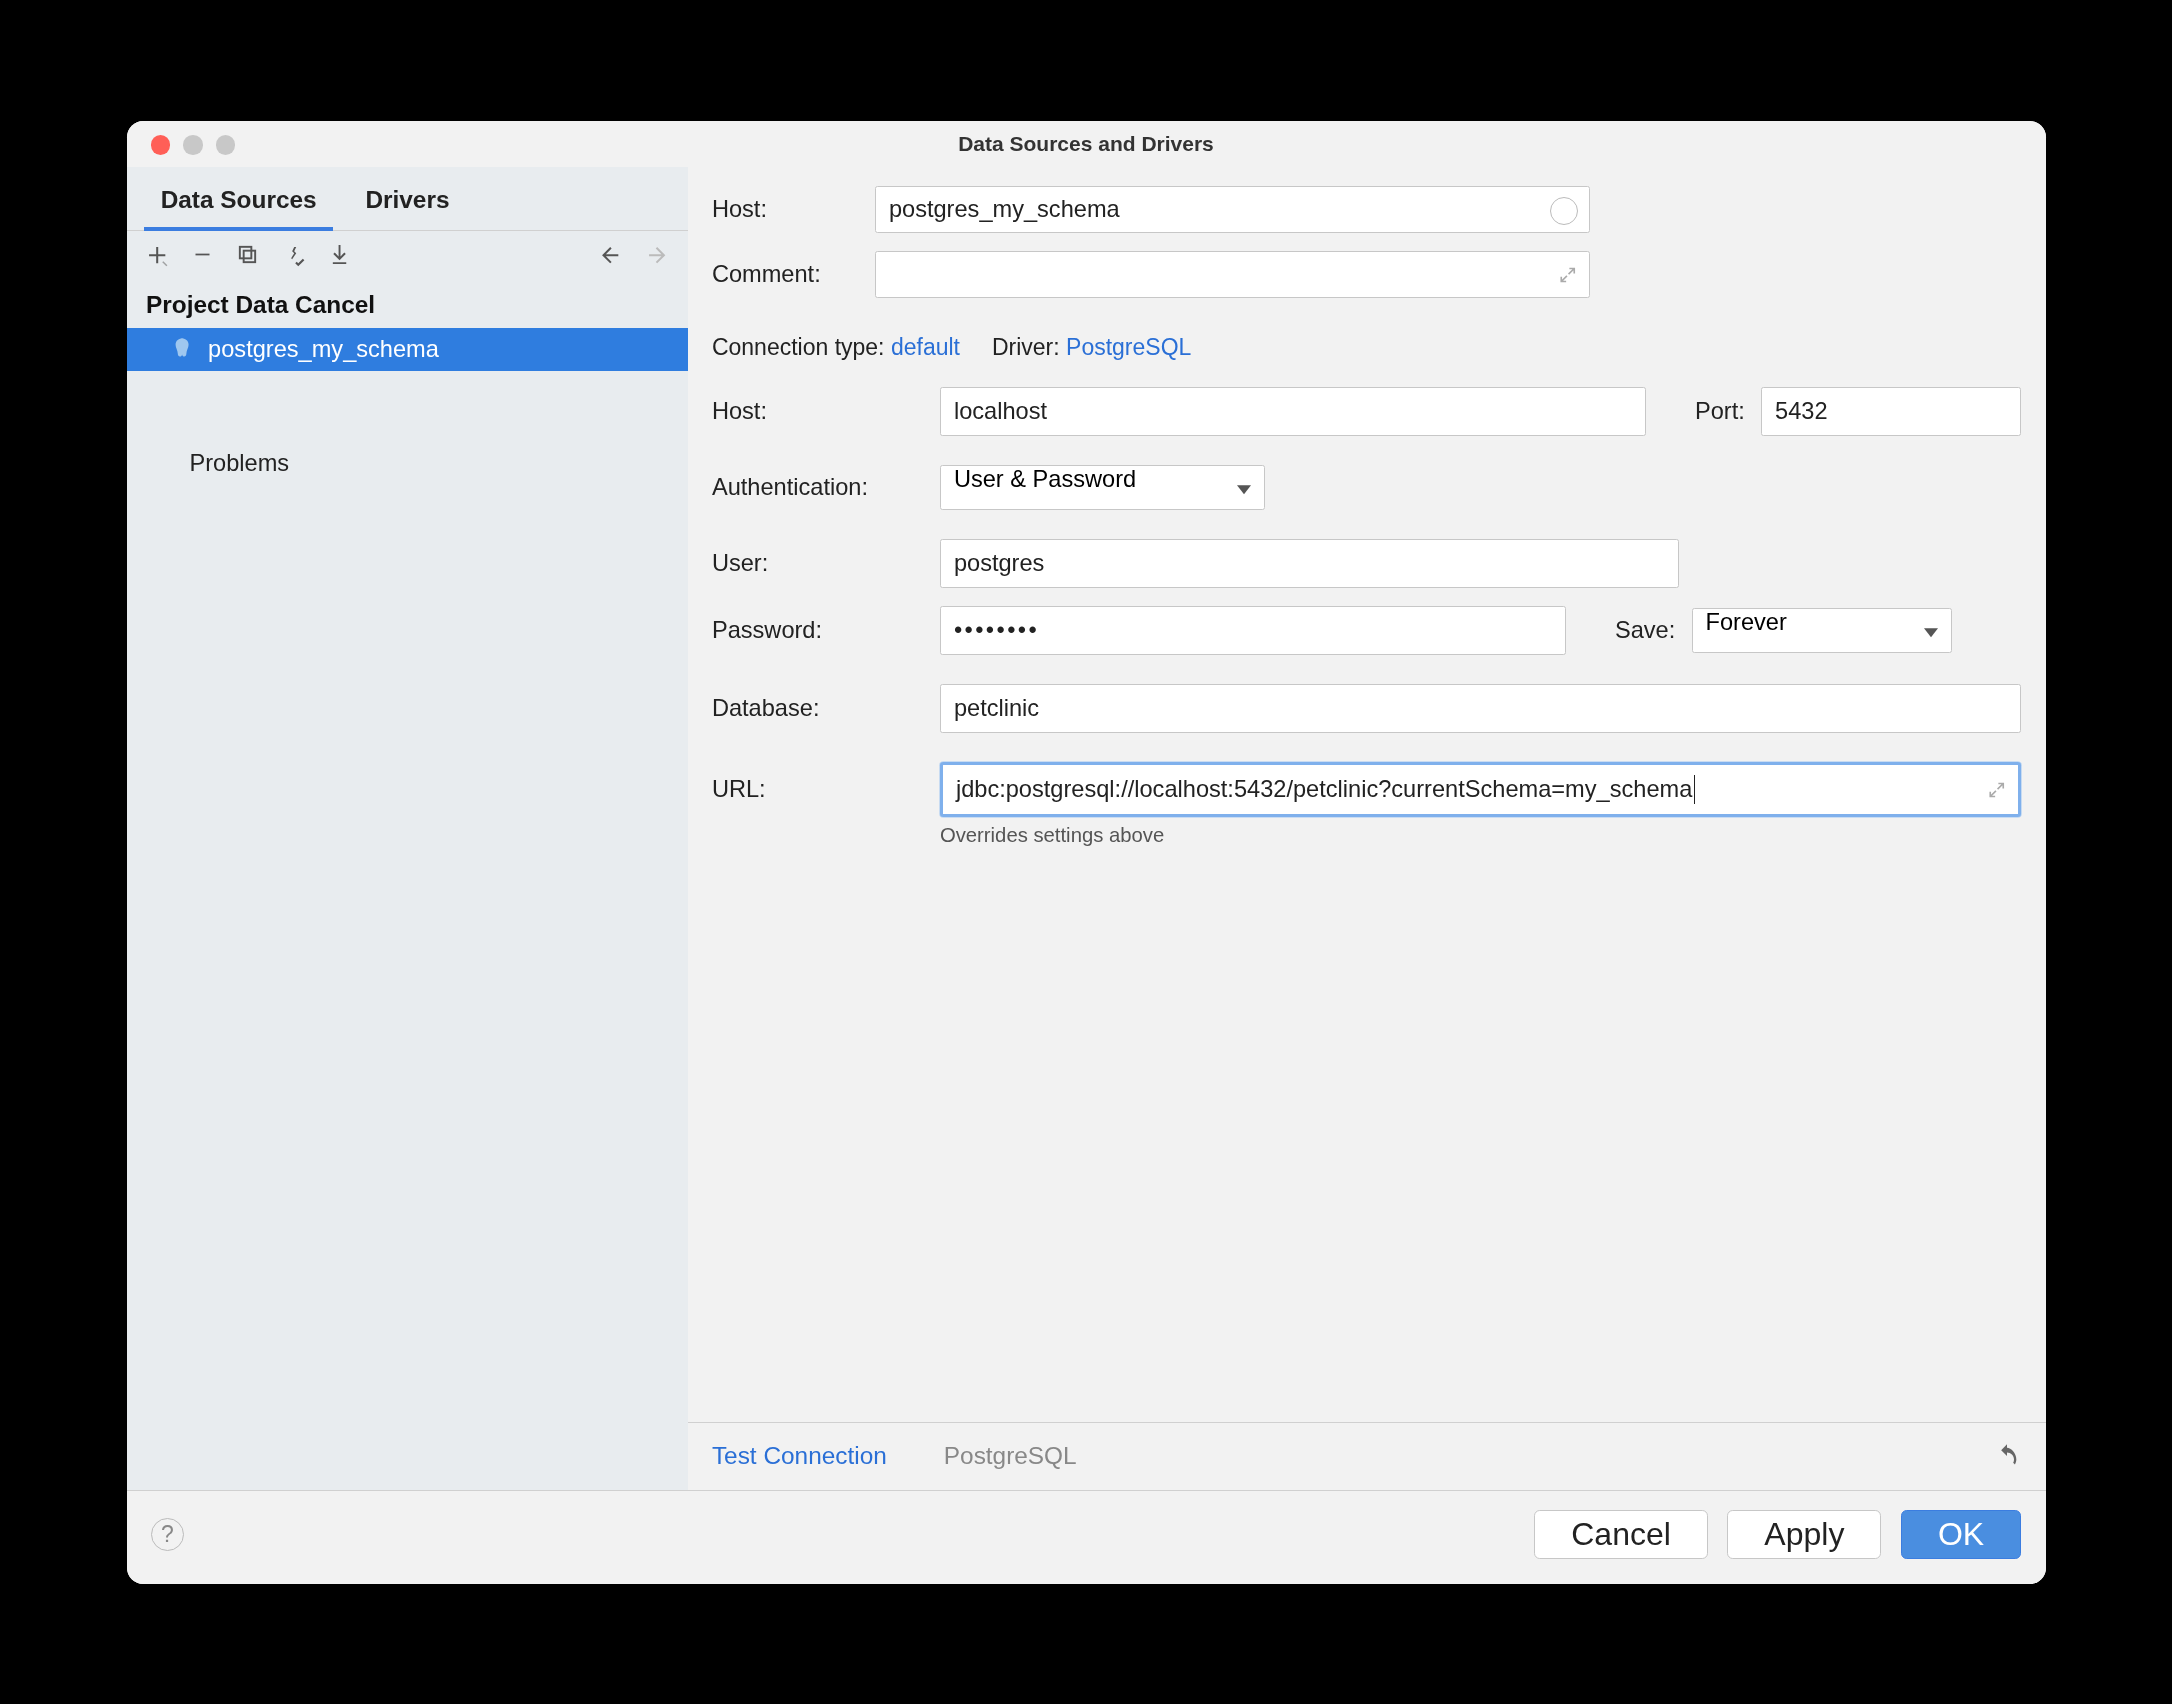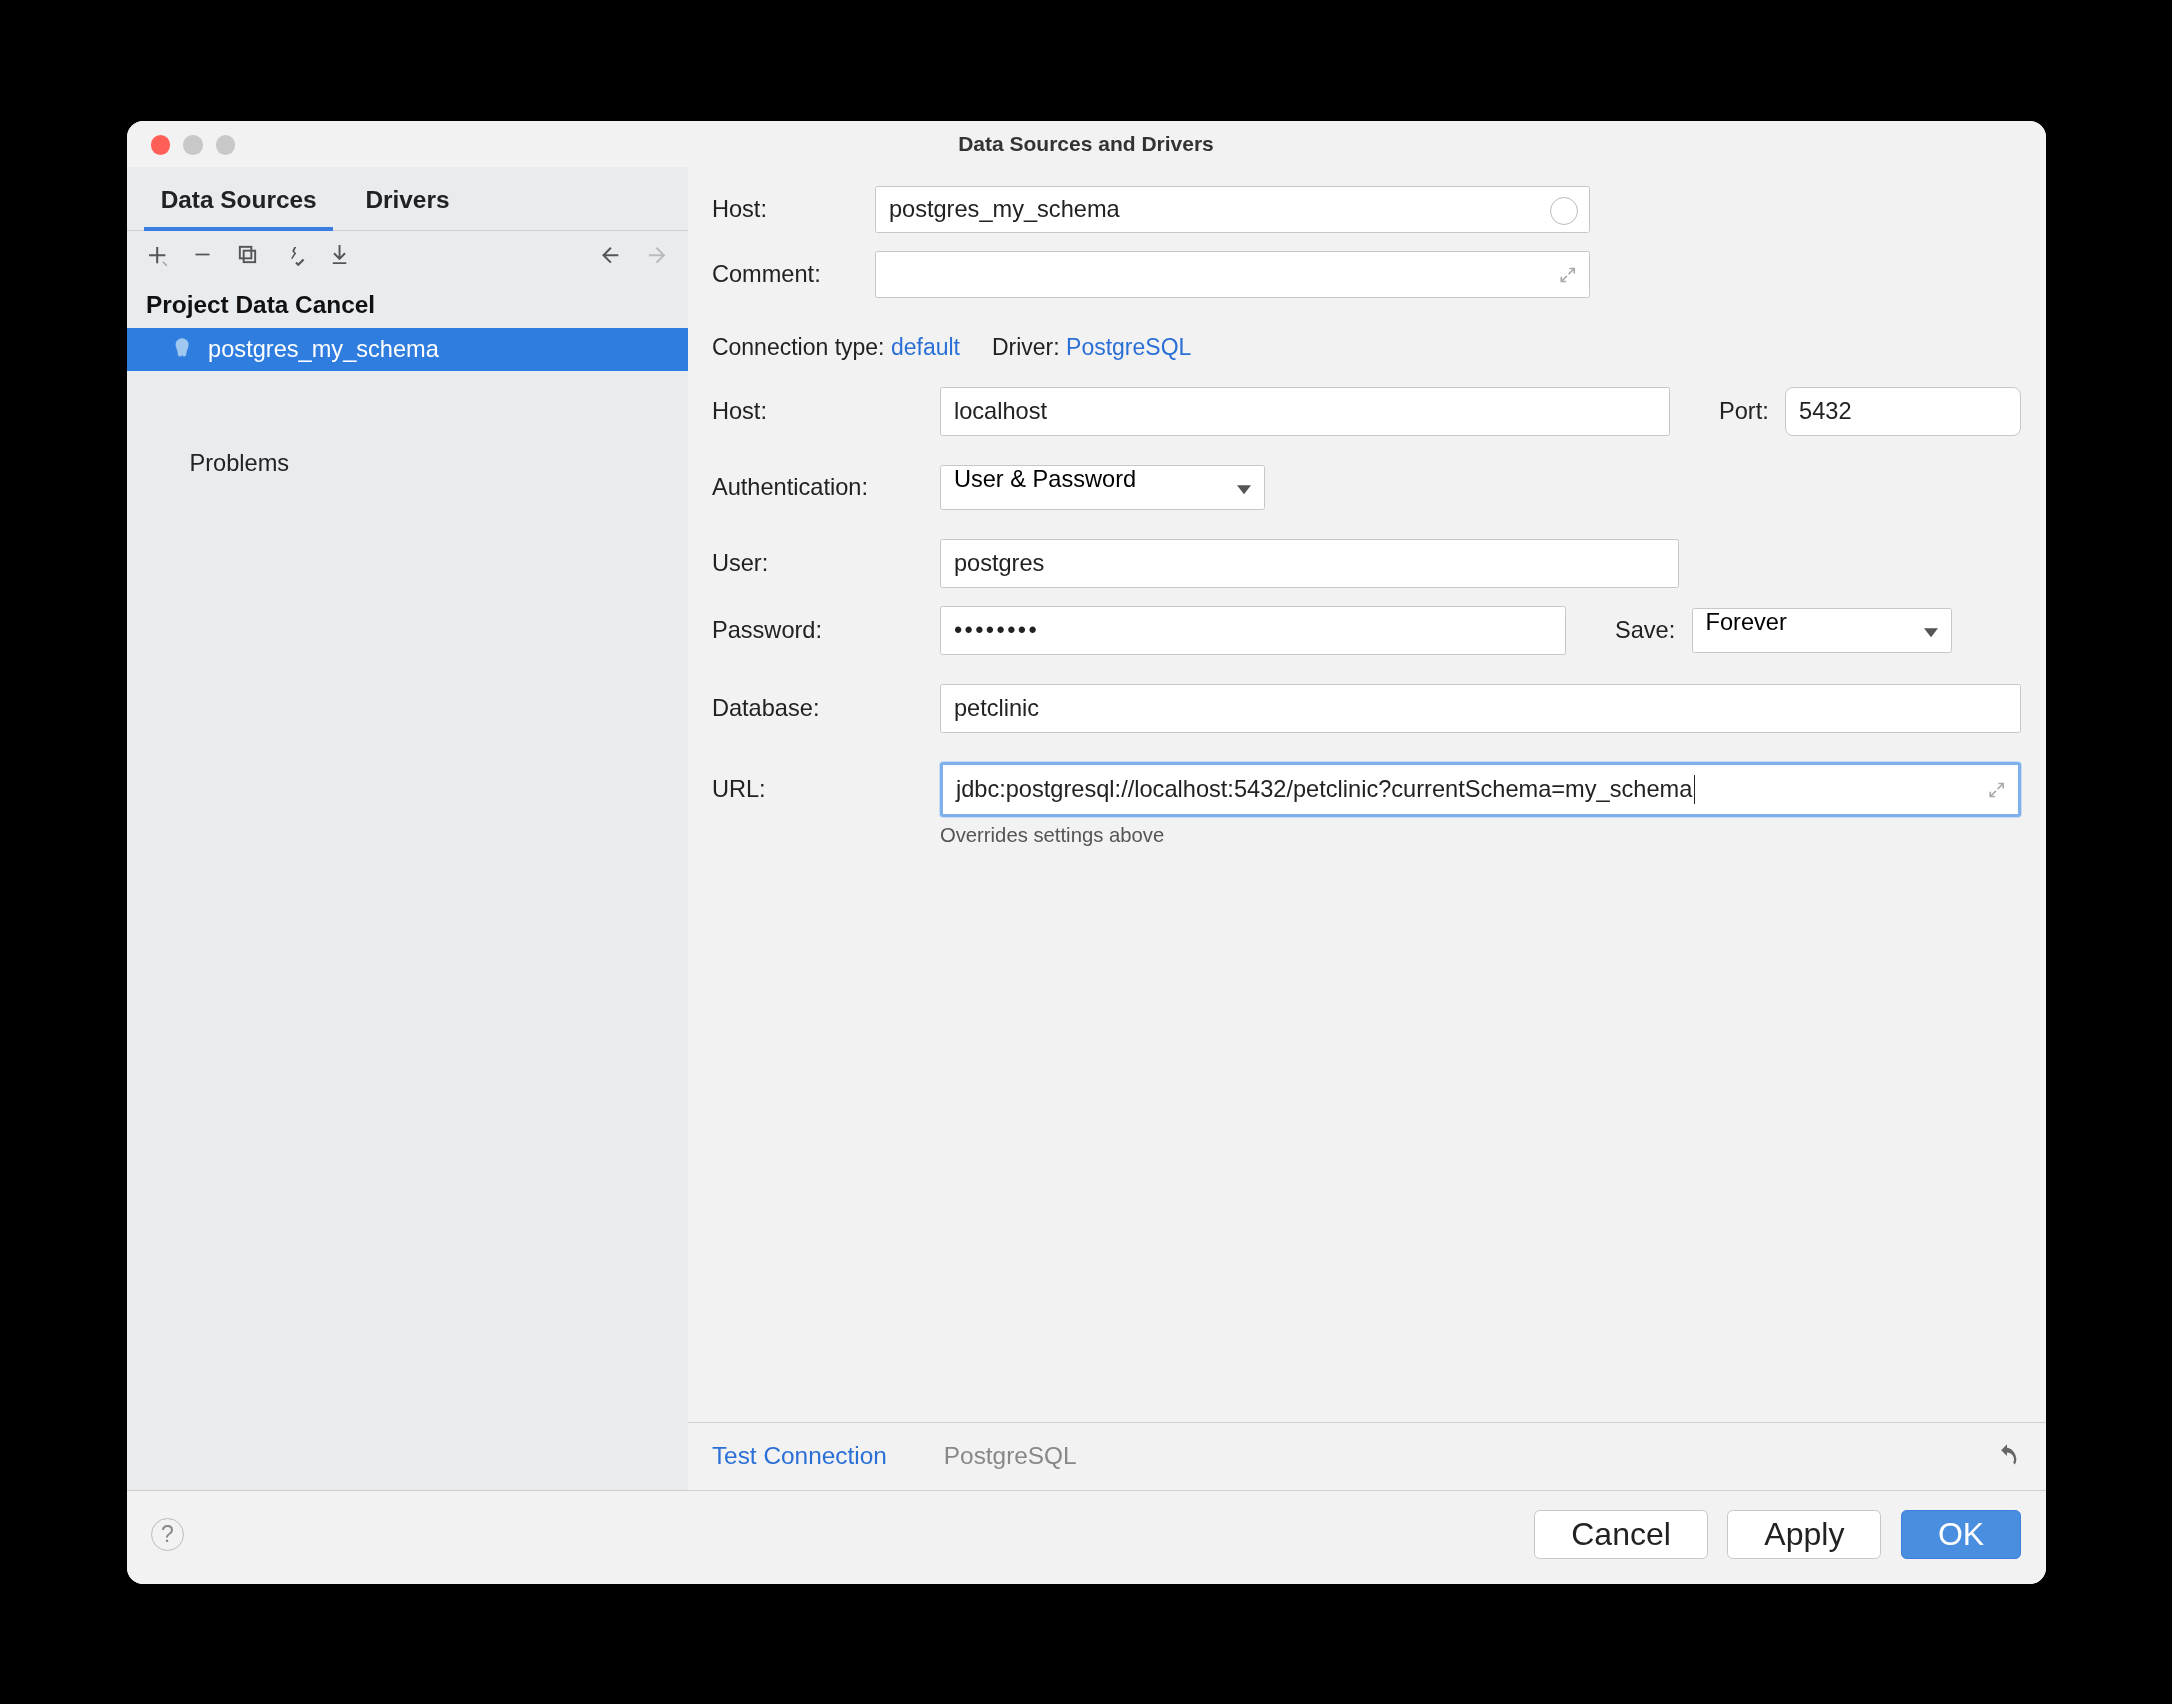--- a/index.html
+++ b/index.html
@@ -167,21 +167,21 @@
         <span>Driver:</span>
         <a>PostgreSQL</a>
       </div>
 
       <div class="form-area">
         <div class="form-row">
           <div class="flabel">Host:</div>
           <input class="input" style="flex: 1 1 0%;" value="localhost">
           <div class="gap"></div>
           <div class="flabel-sm">Port:</div>
-          <input class="input" style="width: 236px; border-radius: 8px;" value="5432">
+          <input class="input" style="width: 260px;" value="5432">
         </div>
 
         <div class="form-row">
           <div class="flabel">Authentication:</div>
           <div class="select" style="width:325px">
             <span>User &amp; Password</span>
           </div>
         </div>
 
         <div class="form-row" style="margin-bottom:18px">

